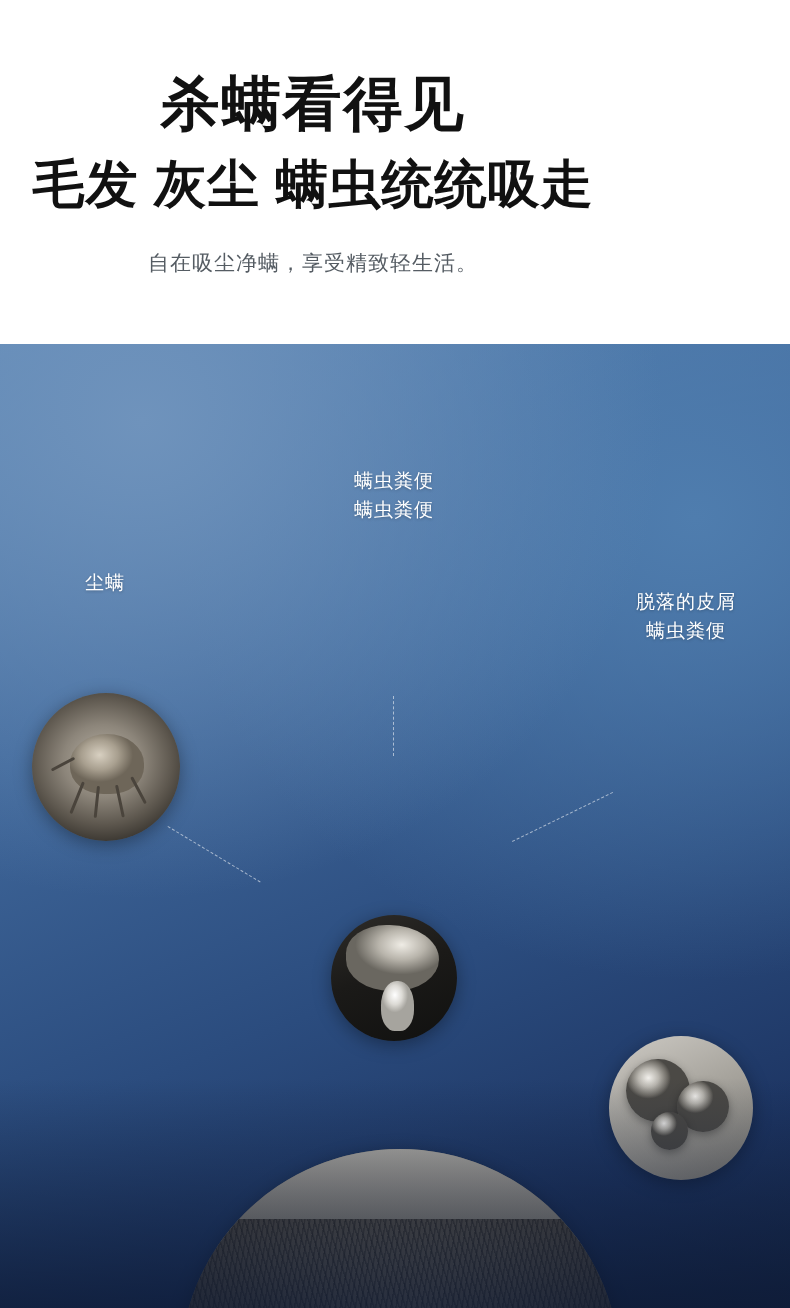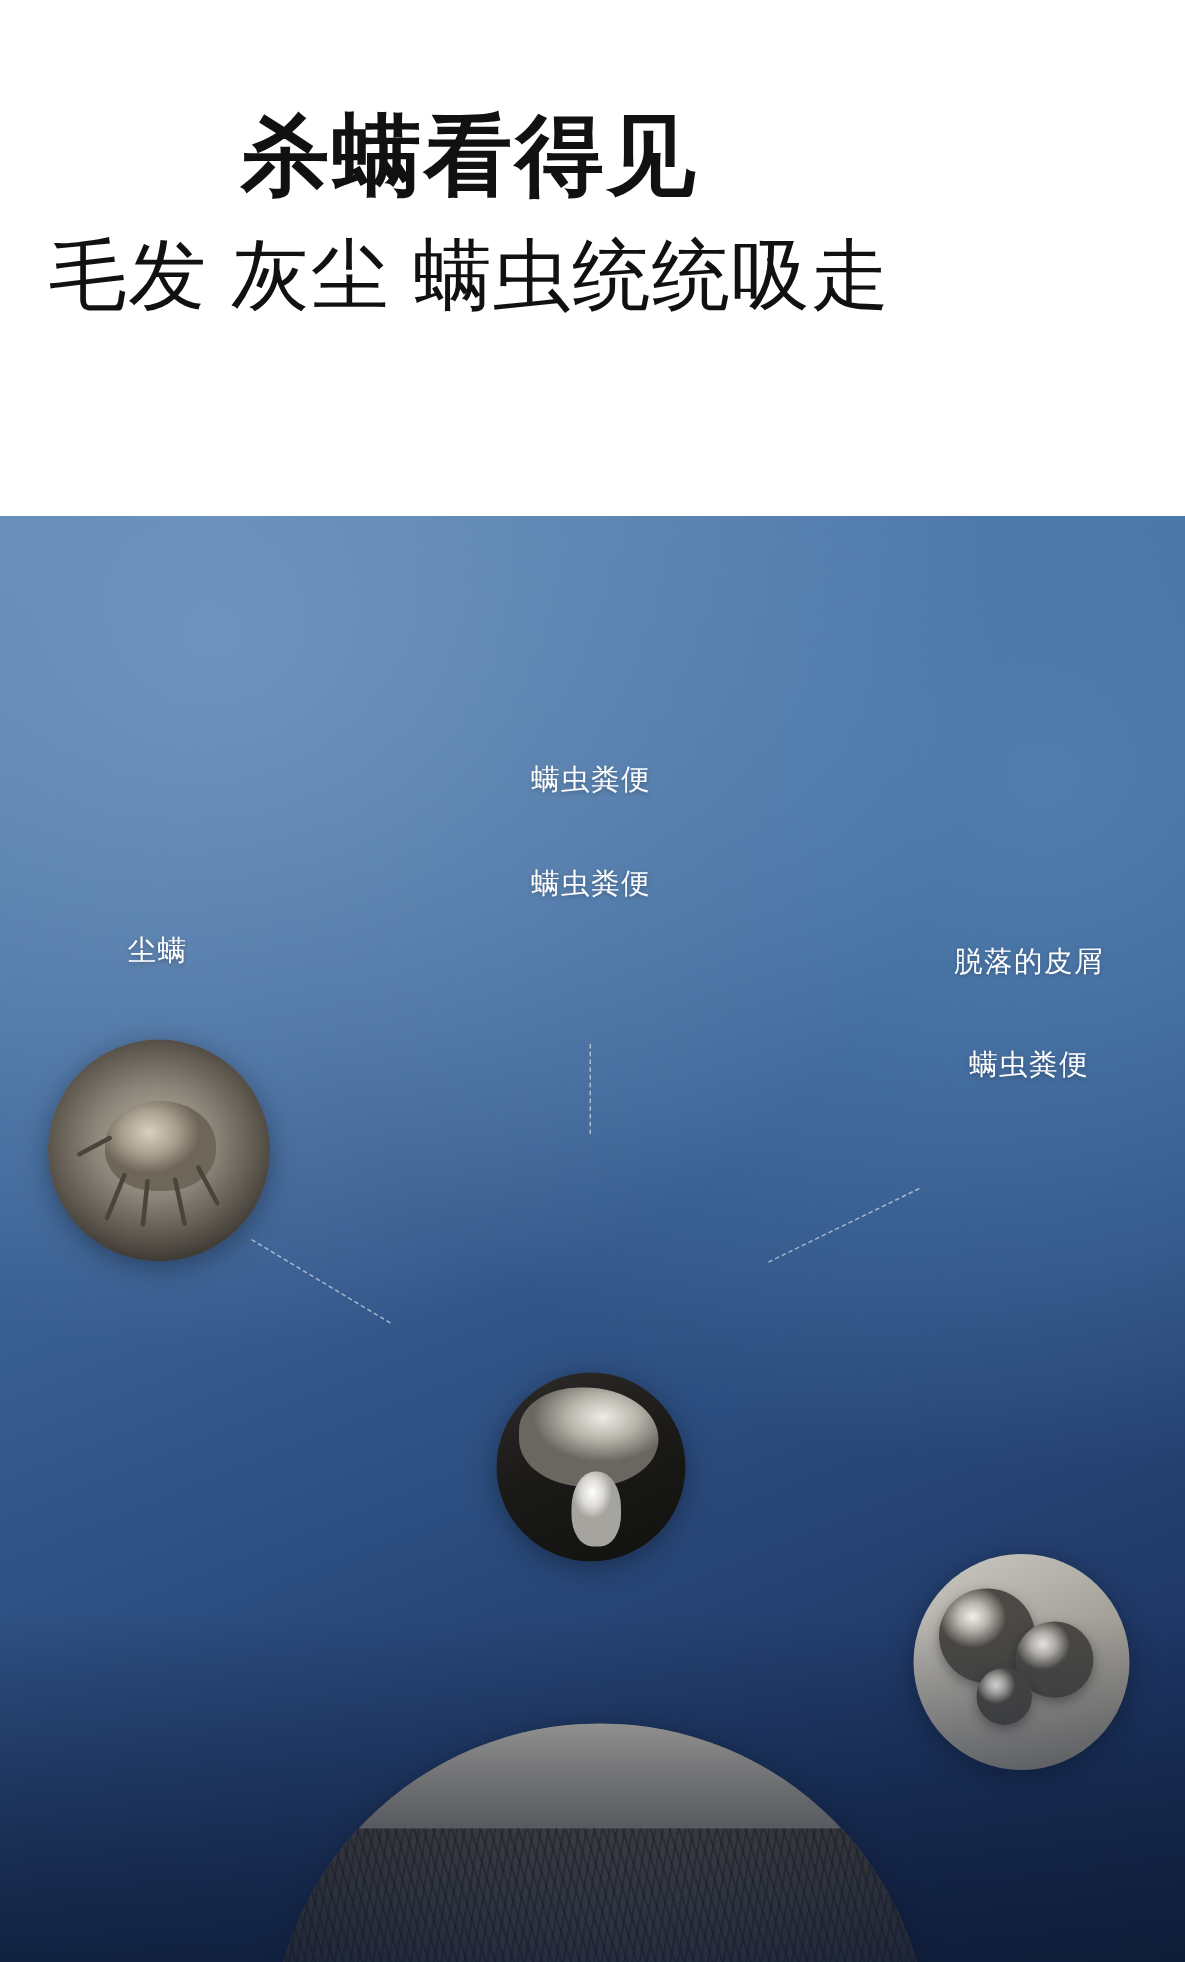--- a/index.html
+++ b/index.html
@@ -37,21 +37,21 @@
     font-size: 59px;
     font-weight: bold;
     line-height: 1.05;
     color: #111111;
     letter-spacing: 2px;
   }
   .headline-2 {
     margin: 0;
     padding-top: 20px;
     font-size: 52px;
-    font-weight: normal;
+    font-weight: bold;
     line-height: 1.1;
     color: #111111;
     letter-spacing: 1px;
   }
   .subhead {
     margin: 0;
     padding-top: 36px;
     font-size: 21px;
     color: #555c63;
     letter-spacing: 1px;
@@ -90,21 +90,21 @@
   
   .label {
     position: absolute;
     color: #ffffff;
     font-size: 19px;
     line-height: 1.55;
     text-align: center;
     letter-spacing: 1px;
     text-shadow: 0 1px 3px rgba(0,0,0,0.25);
   }
-  .label div { white-space: nowrap; margin-top: 40px; }
+  .label div { white-space: nowrap; }
 
   
   .circle {
     position: absolute;
     border-radius: 50%;
     overflow: hidden;
     box-shadow: 0 4px 18px rgba(0,0,0,0.35);
   }
 
   
@@ -203,29 +203,30 @@
   }
 </style>
 </head>
 <body>
 
 <div class="page">
 
   <div class="header">
     <h1 class="headline-1">杀螨看得见</h1>
     <h2 class="headline-2">毛发 灰尘 螨虫统统吸走</h2>
+    <p class="subhead">自在吸尘净螨，享受精致轻生活。</p>
   </div>
 
   <div class="hero">
 
     <div class="connector" style="left:168px; top:482px; width:108px; transform: rotate(31deg);"></div>
     <div class="connector" style="left:394px; top:352px; width:60px; transform: rotate(90deg);"></div>
     <div class="connector" style="left:512px; top:497px; width:112px; transform: rotate(-26deg);"></div>
 
-    <div class="label" style="left:10px; top:236px; width:190px;">
+    <div class="label" style="left:10px; top:224px; width:190px;">
       <div>尘螨</div>
     </div>
     <div class="circle c-mite">
       <div class="body"></div>
       <div class="leg" style="left:34%; top:60%; height:34px; transform:rotate(22deg);"></div>
       <div class="leg" style="left:44%; top:63%; height:32px; transform:rotate(6deg);"></div>
       <div class="leg" style="left:56%; top:62%; height:33px; transform:rotate(-12deg);"></div>
       <div class="leg" style="left:66%; top:57%; height:30px; transform:rotate(-28deg);"></div>
       <div class="leg" style="left:28%; top:44%; height:26px; transform:rotate(62deg);"></div>
     </div>

